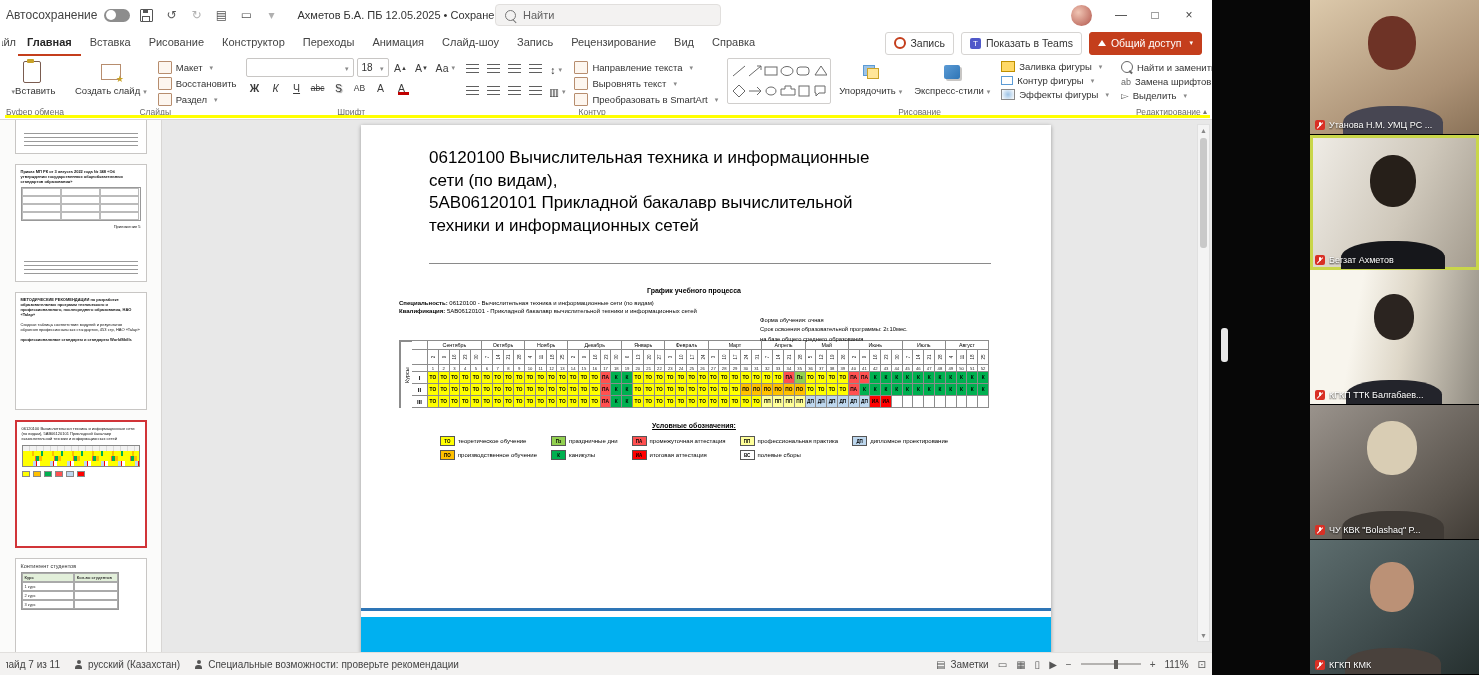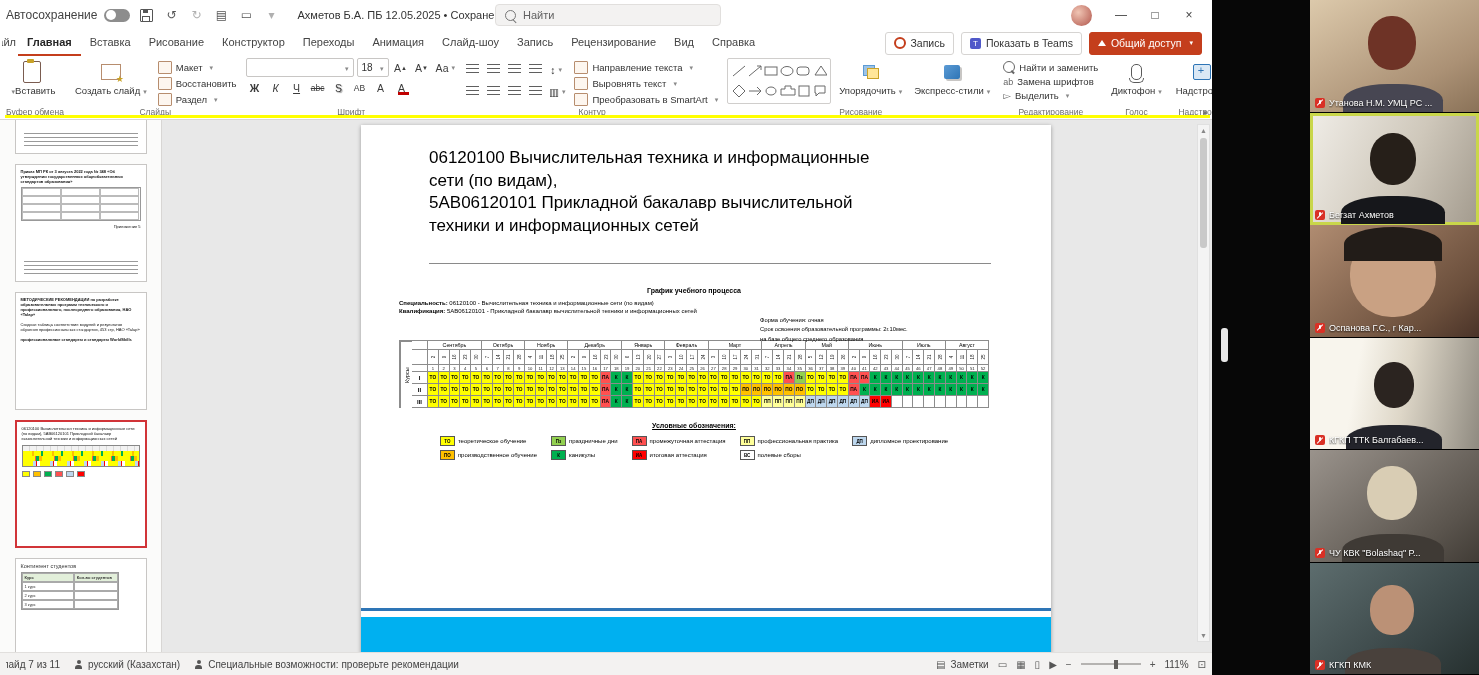--- a/index.html
+++ b/index.html
@@ -413,20 +413,34 @@
             <span class="bic">
                 <span class="i-arrange"></span>
               </span>
             <span class="dd">Упорядочить</span>
           </div>
           <div class="bigbtn">
             <span class="bic">
                 <span class="i-styles"></span>
               </span>
             <span class="dd">Экспресс-стили</span>
+          </div>
+          <div class="mincol">
+            <div class="smallbtn dd">
+                <span class="i-fill"></span>
+                <span>Заливка фигуры</span>
+              </div>
+            <div class="smallbtn dd">
+                <span class="i-outline"></span>
+                <span>Контур фигуры</span>
+              </div>
+            <div class="smallbtn dd">
+                <span class="i-fx"></span>
+                <span>Эффекты фигуры</span>
+              </div>
           </div>
         </div>
         <div class="glabel">Рисование</div>
       </div>
       <div class="sep"></div>
 
       <div class="group">
         <div class="gbody">
           <div class="mincol">
             <div class="smallbtn">
@@ -1050,28 +1064,20 @@
         </div>
       </div>
       <div class="tile tile-3 active">
         <div class="ph-body"></div>
         <div class="ph-head"></div>
         <div class="vlabel">
           <span class="mic-off"></span>
           <span class="nm">Бегзат Ахметов</span>
         </div>
       </div>
-      <div class="tile tile-4">
-        <div class="ph-body"></div>
-        <div class="ph-head"></div>
-        <div class="vlabel">
-          <span class="mic-off"></span>
-          <span class="nm">Оспанова Г.С., г Кар...</span>
-        </div>
-      </div>
       <div class="tile tile-5">
         <div class="ph-body"></div>
         <div class="ph-head"></div>
         <div class="vlabel">
           <span class="mic-off"></span>
           <span class="nm">КГКП ТТК Балгабаев...</span>
         </div>
       </div>
       <div class="tile tile-6">
         <div class="ph-body"></div>

